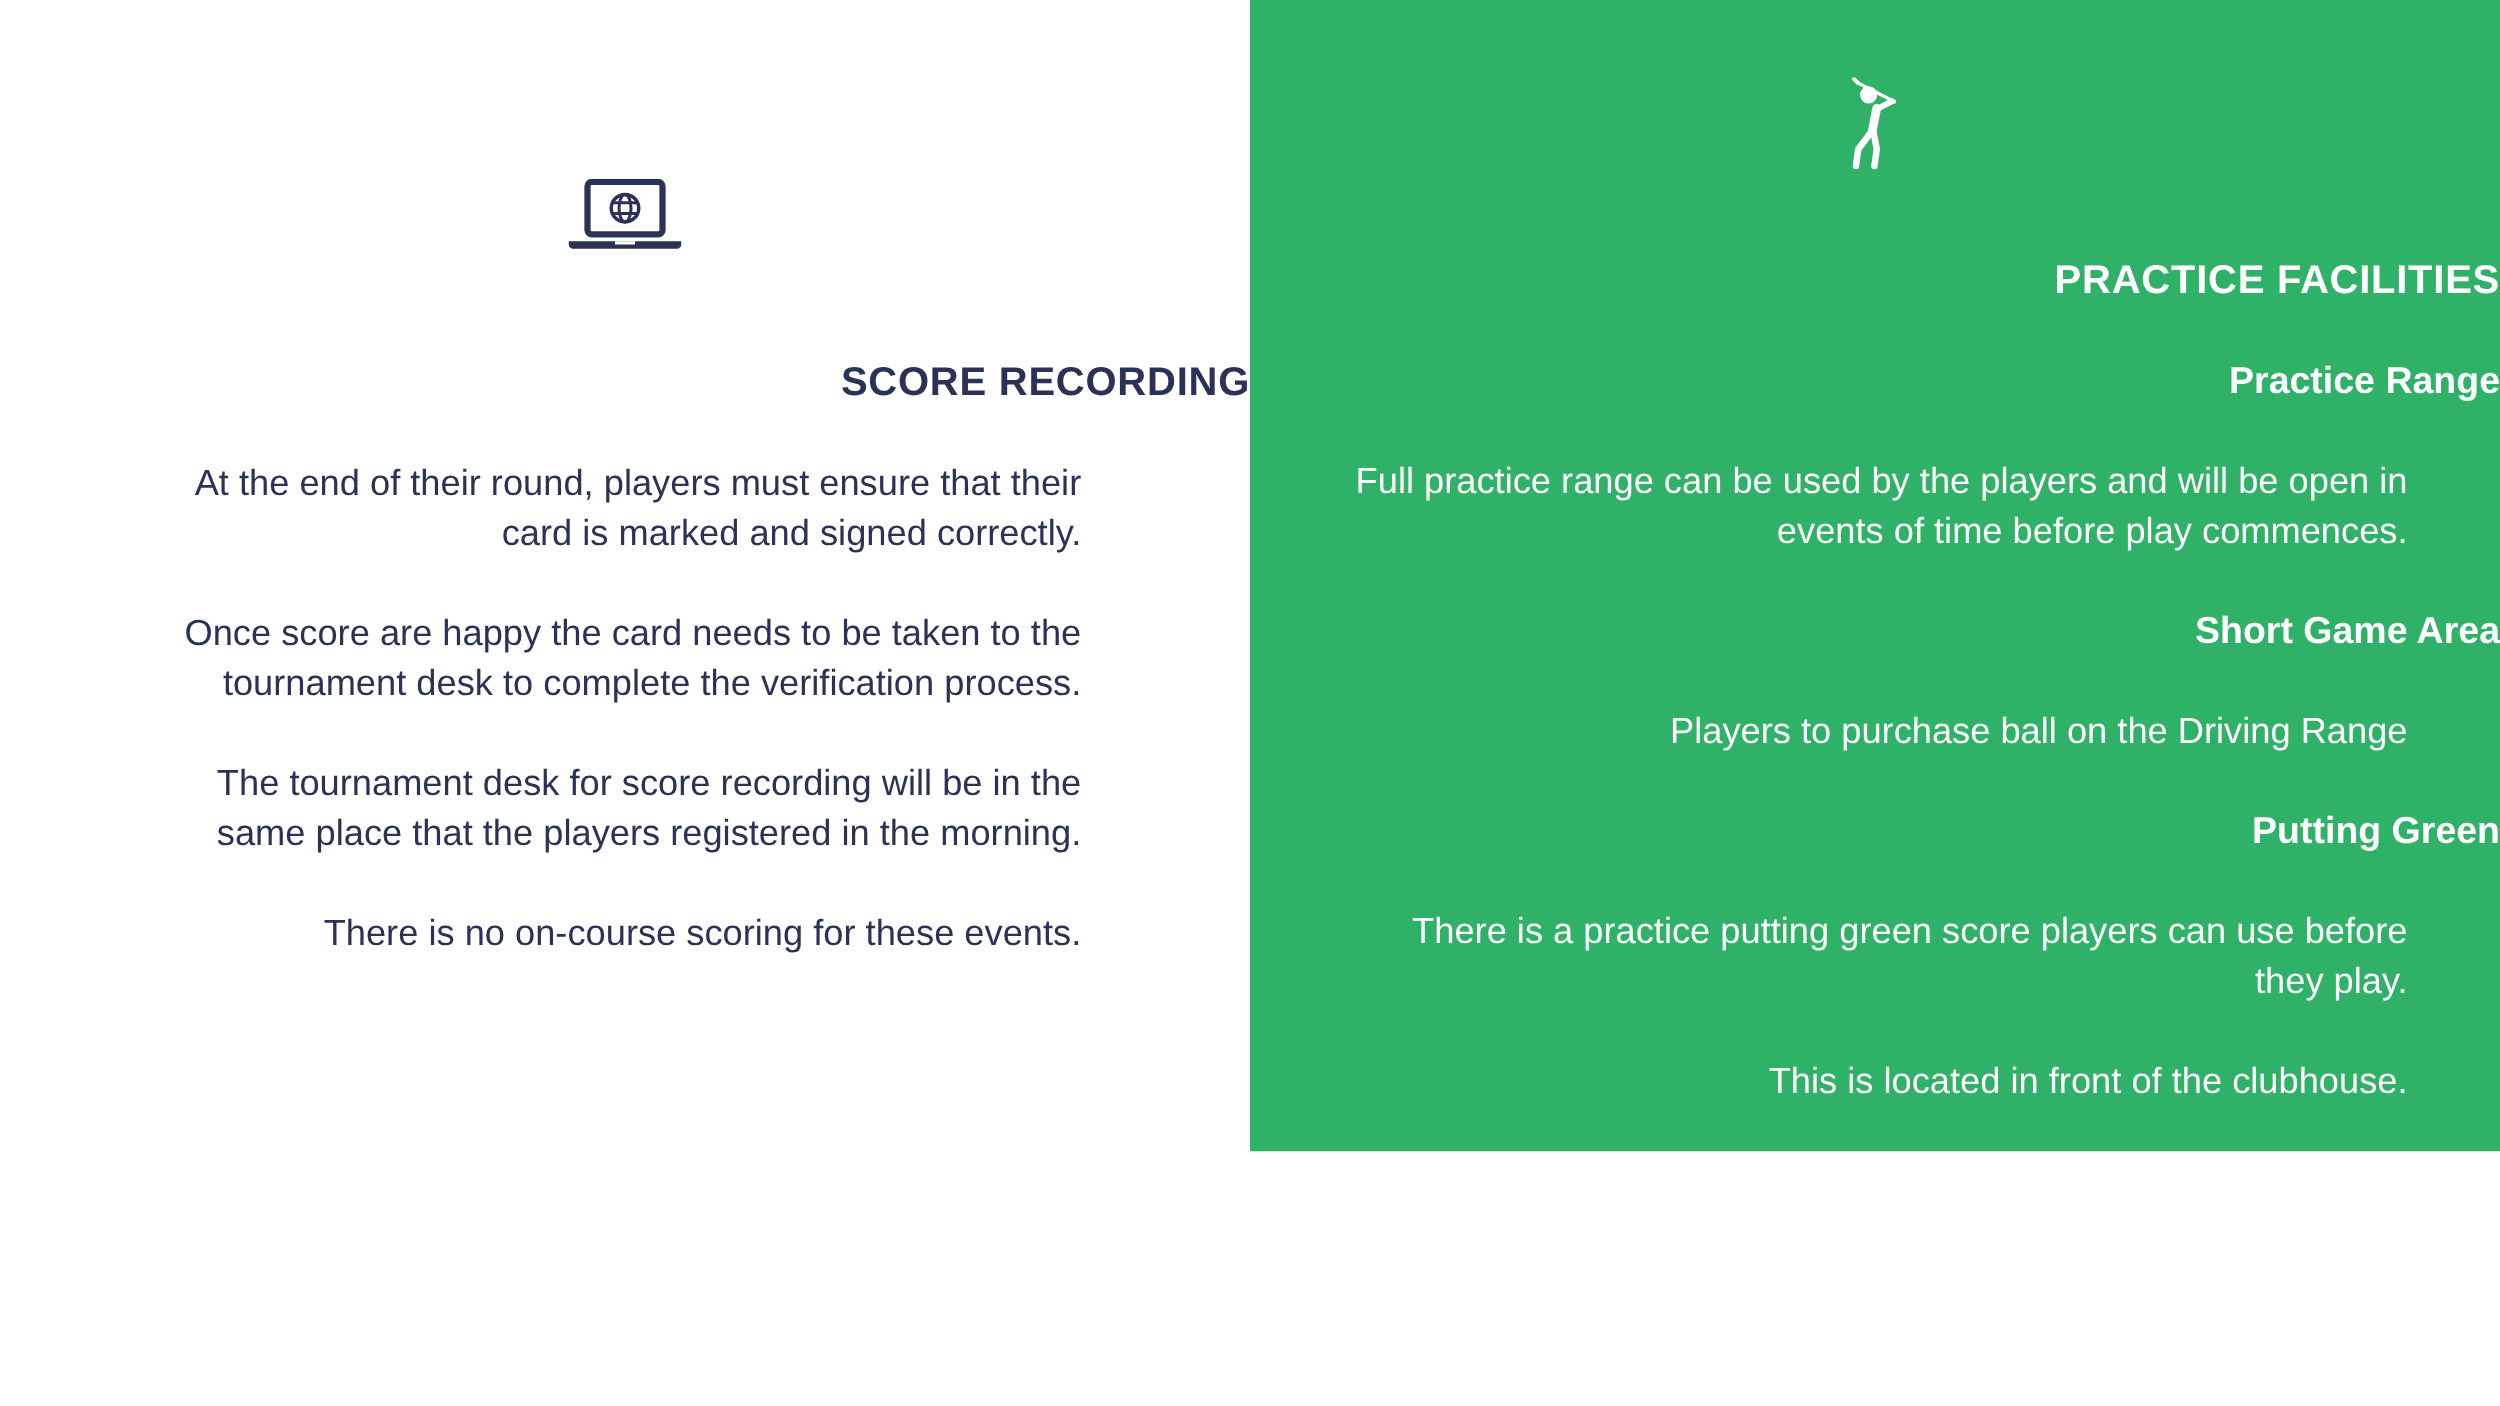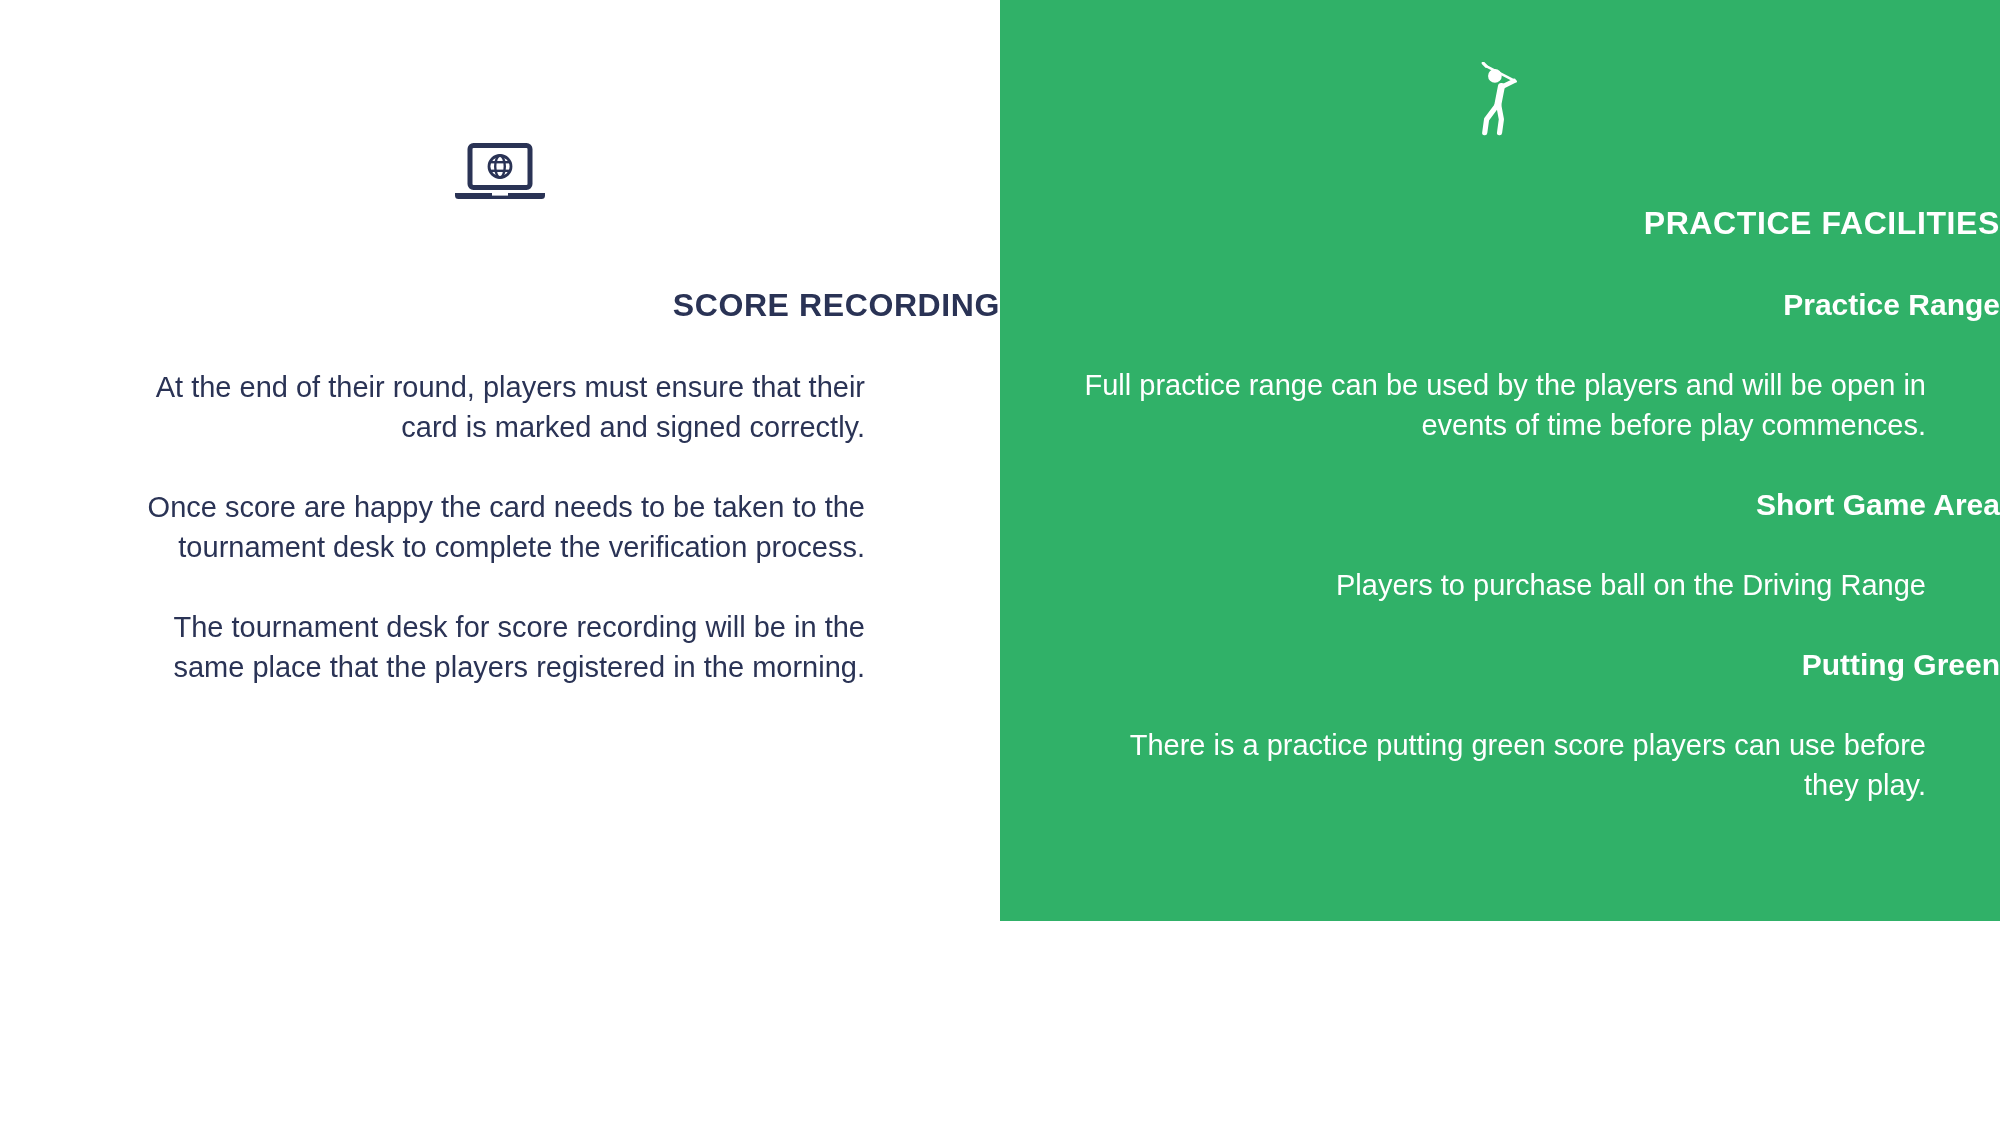--- a/index.html
+++ b/index.html
@@ -75,20 +75,21 @@
     </span>
 
     <h1 class="panel-title">SCORE RECORDING</h1>
 
     <p class="body-text">At the end of their round, players must ensure that their card is marked and signed correctly.</p>
 
     <p class="body-text">Once score are happy the card needs to be taken to the tournament desk to complete the verification process.</p>
 
     <p class="body-text">The tournament desk for score recording will be in the same place that the players registered in the morning.</p>
 
+    <p class="body-text">There is no on-course scoring for these events.</p>
 
   </section>
 
   <section class="panel right">
 
     <span class="icon-wrap">
       <svg viewBox="0 0 60 80" xmlns="http://www.w3.org/2000/svg">
         <line x1="15" y1="4.5" x2="47" y2="21" stroke="#ffffff" stroke-width="2.8" stroke-linecap="round"></line>
         <line x1="15" y1="4.5" x2="11.8" y2="1.2" stroke="#ffffff" stroke-width="3.4" stroke-linecap="round"></line>
         <circle cx="24.5" cy="15" r="7.4" fill="#ffffff"></circle>
@@ -106,16 +107,17 @@
     <p class="body-text">Full practice range can be used by the players and will be open in events of time before play commences.</p>
 
     <h2 class="sub-heading">Short Game Area</h2>
 
     <p class="body-text">Players to purchase ball on the Driving Range</p>
 
     <h2 class="sub-heading">Putting Green</h2>
 
     <p class="body-text">There is a practice putting green score players can use before they play.</p>
 
+    <p class="body-text">This is located in front of the clubhouse.</p>
 
   </section>
 
 </div>
 
 </body></html>

